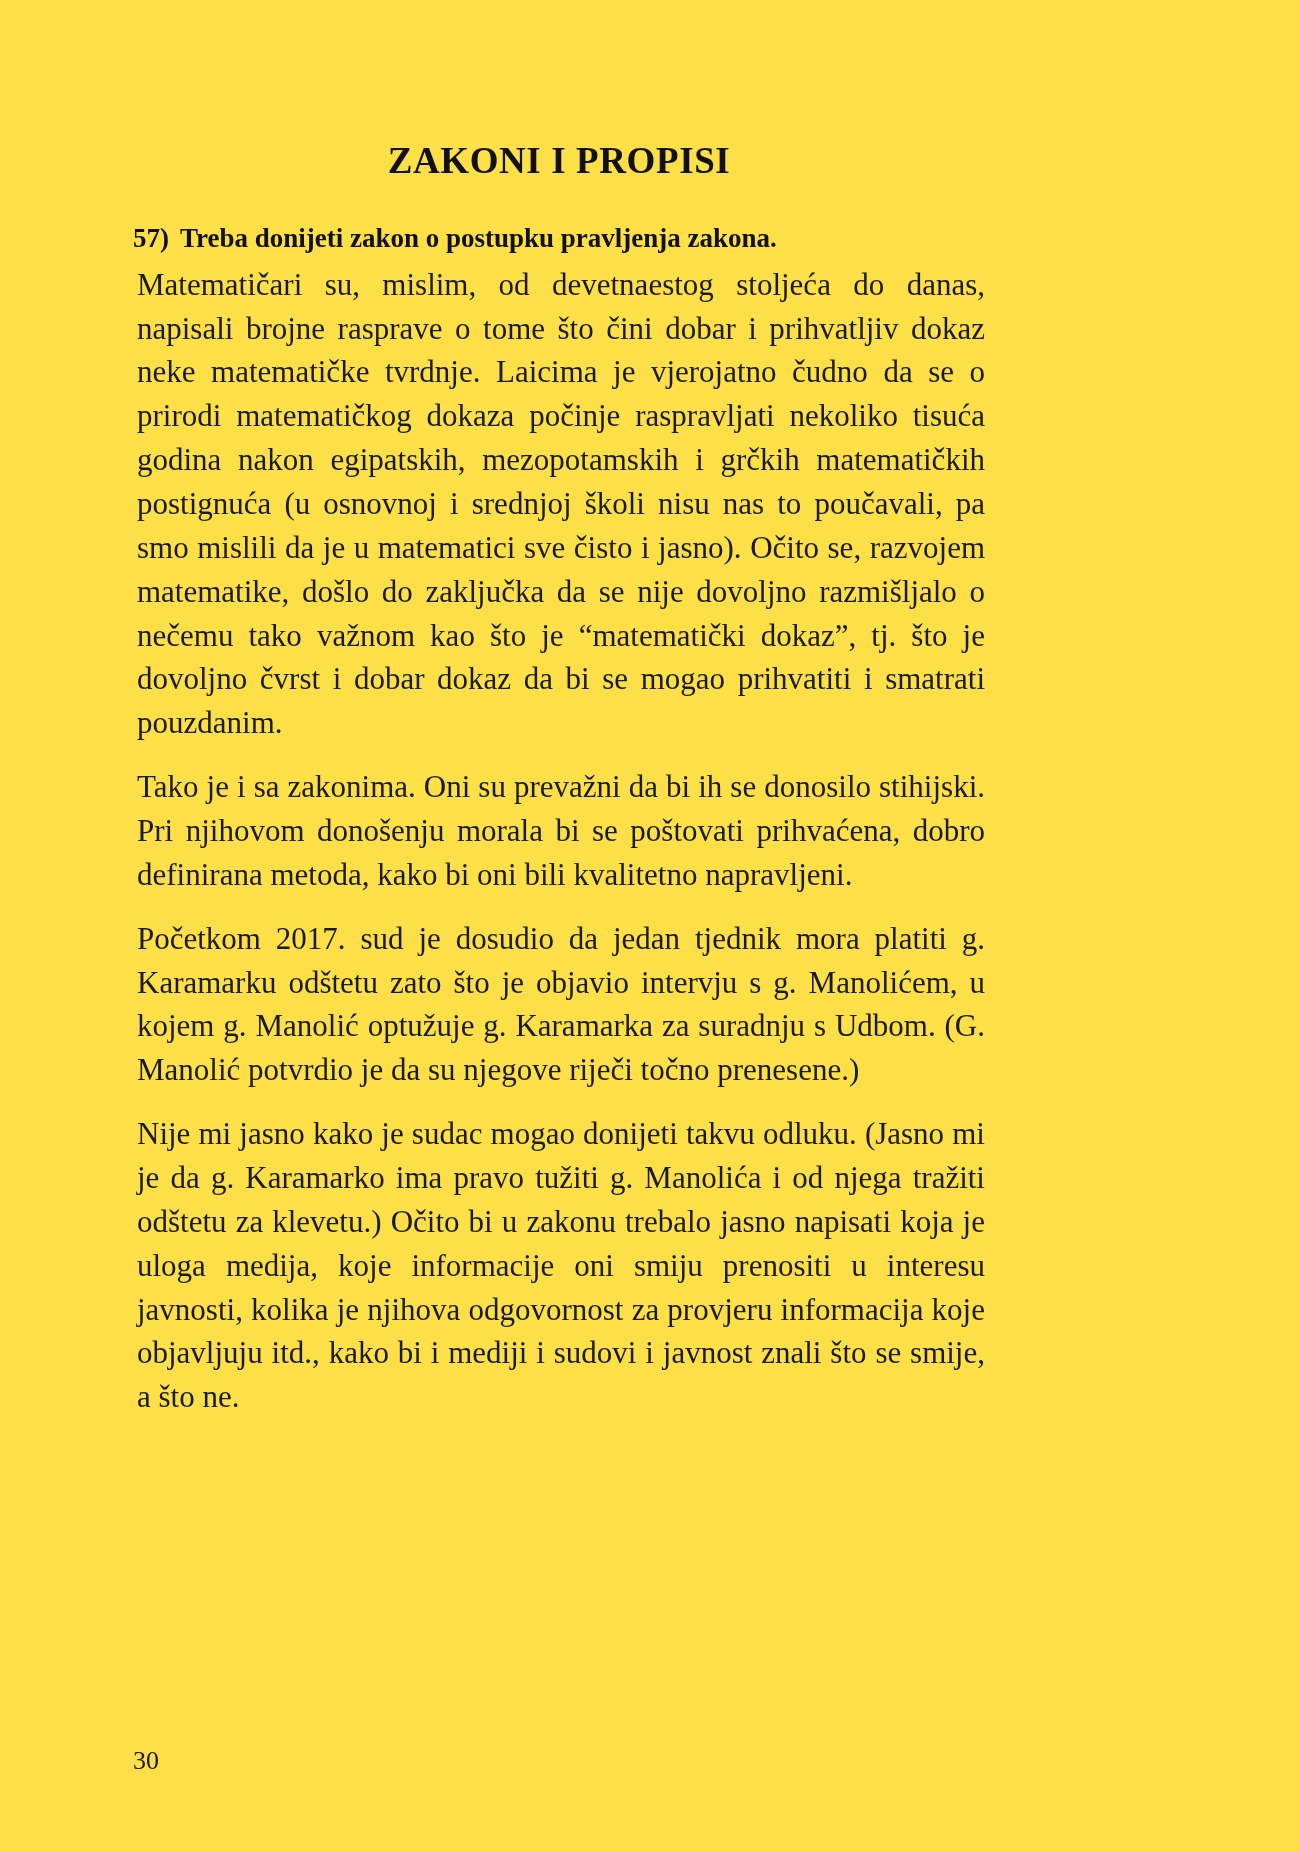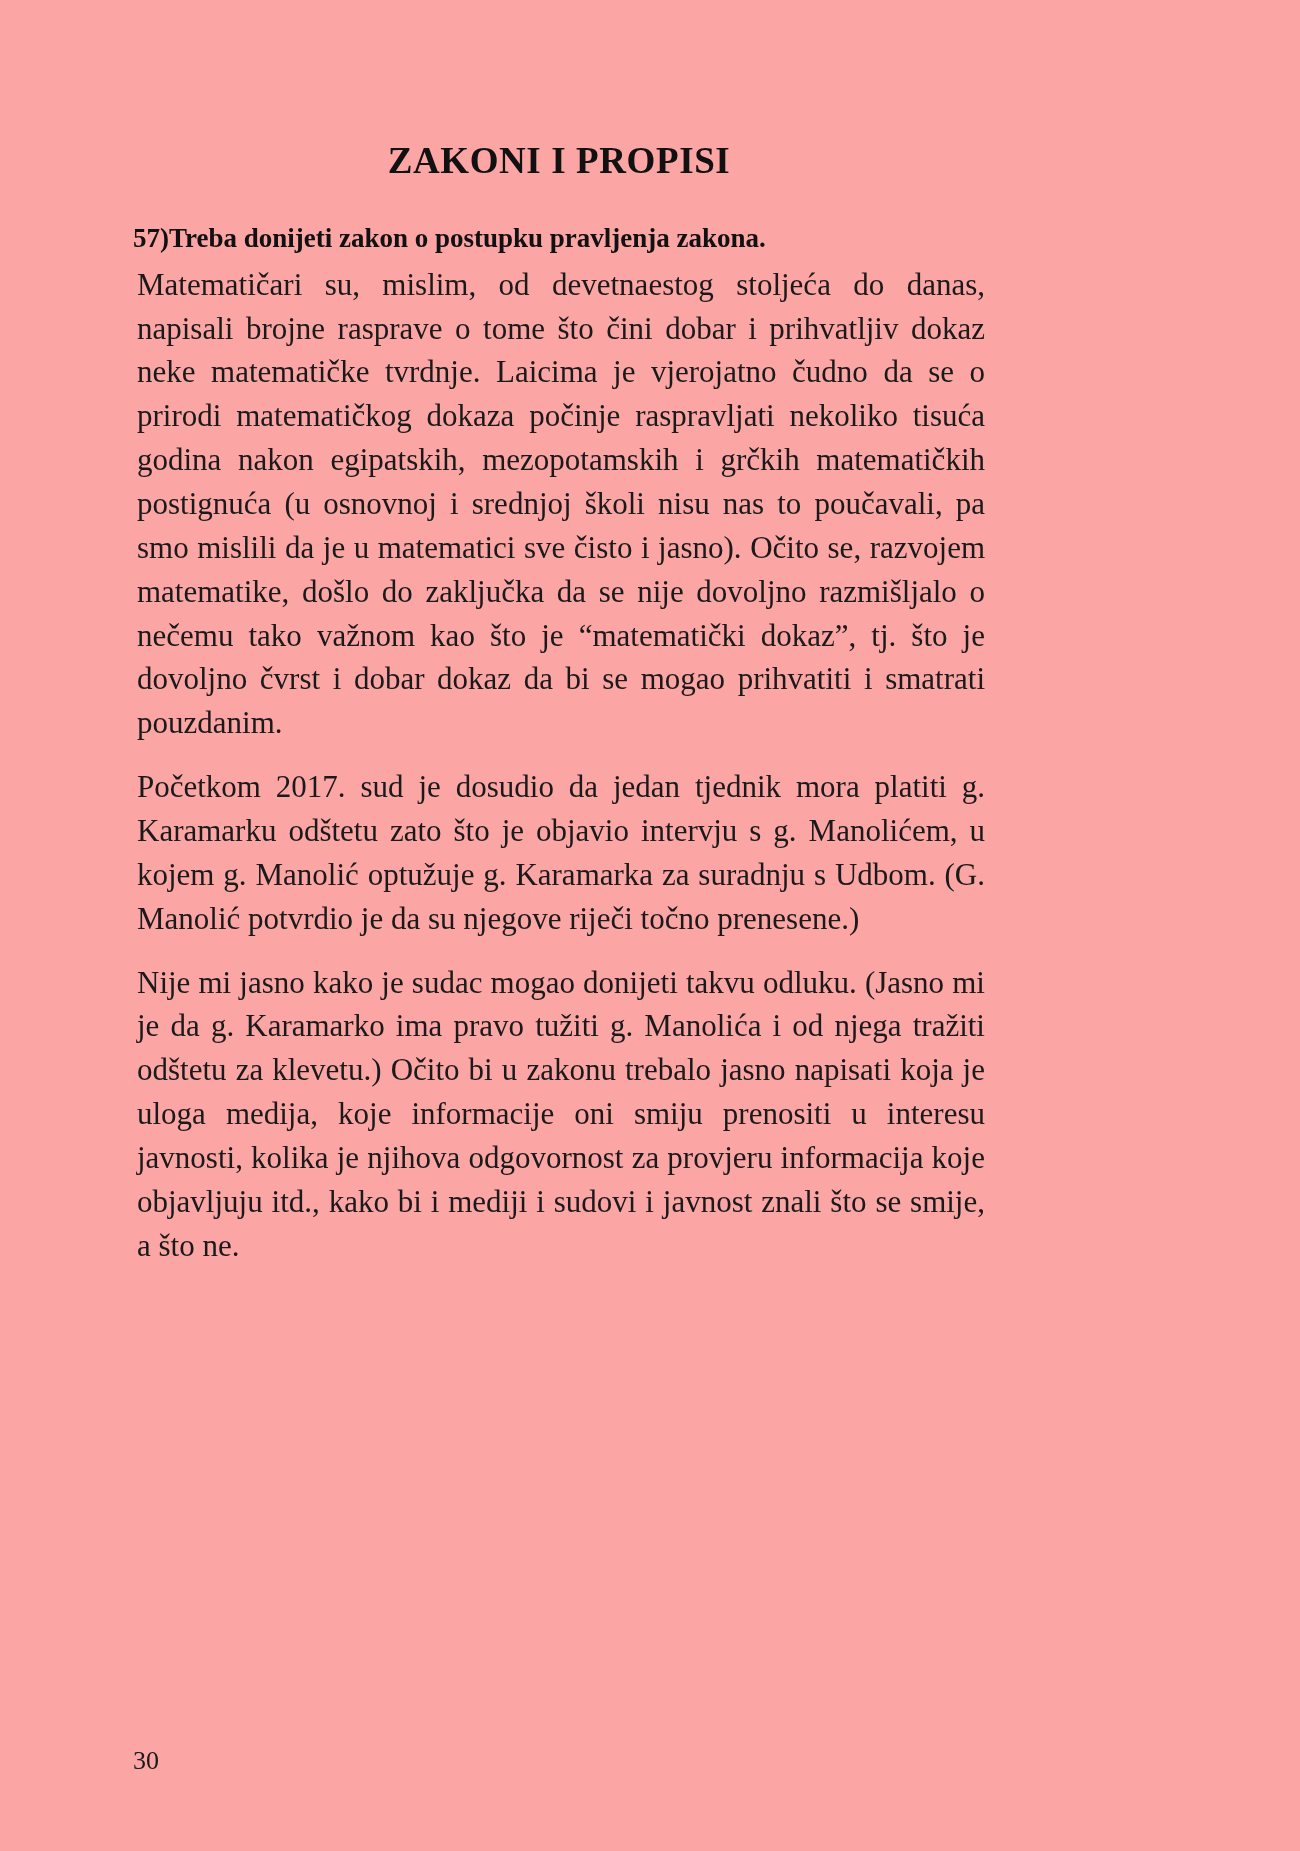--- a/index.html
+++ b/index.html
@@ -8,21 +8,21 @@
     background: #ffffff;
   }
   body {
     font-family: "Liberation Serif", "DejaVu Serif", serif;
     color: #1a1a1a;
   }
   .page {
     position: relative;
     width: 1300px;
     height: 1851px;
-    background: #fca5a5;
+    background: #fde047;
     box-sizing: border-box;
     overflow: hidden;
   }
   .content {
     position: absolute;
     left: 133px;
     top: 140px;
     width: 852px;
   }
   .page-title {
@@ -37,20 +37,21 @@
   .section-heading {
     font-size: 27px;
     font-weight: bold;
     margin: 0 0 7px 0;
     line-height: 1.30;
     color: #111111;
     text-indent: 0;
     display: block;
   }
   .section-heading .num {
+    margin-right: 11px;
   }
   .body-par {
     font-size: 31px;
     line-height: 1.415;
     text-align: justify;
     text-justify: inter-word;
     margin: 0 0 20px 4px;
     hyphens: manual;
     color: #1a1a1a;
   }
@@ -73,20 +74,21 @@
 
   <div class="content">
 
     <h1 class="page-title">ZAKONI I PROPISI</h1>
 
     <p class="section-heading">
       <span class="num">57)</span><span>Treba donijeti zakon o postupku pravljenja zakona.</span>
     </p>
 
     <p class="body-par">Matematičari su, mislim, od devetnaestog stoljeća do danas, napisali brojne rasprave o tome što čini dobar i prihvatljiv dokaz neke matematičke tvrdnje. Laicima je vjerojatno čudno da se o prirodi matematičkog dokaza počinje raspravljati nekoliko tisuća godina nakon egipatskih, mezopotamskih i grčkih matematičkih postignuća (u osnovnoj i srednjoj školi nisu nas to poučavali, pa smo mislili da je u matematici sve čisto i jasno). Očito se, razvojem matematike, došlo do zaključka da se nije dovoljno razmišljalo o nečemu tako važnom kao što je “matematički dokaz”, tj. što je dovoljno čvrst i dobar dokaz da bi se mogao prihvatiti i smatrati pouzdanim.</p>
+    <p class="body-par">Tako je i sa zakonima. Oni su prevažni da bi ih se donosilo stihijski. Pri njihovom donošenju morala bi se poštovati prihvaćena, dobro definirana metoda, kako bi oni bili kvalitetno napravljeni.</p>
 
 
     <p class="body-par">Početkom 2017. sud je dosudio da jedan tjednik mora platiti g. Karamarku odštetu zato što je objavio intervju s g. Manolićem, u kojem g. Manolić optužuje g. Karamarka za suradnju s Udbom. (G. Manolić potvrdio je da su njegove riječi točno prenesene.)</p>
     <p class="body-par">Nije mi jasno kako je sudac mogao donijeti takvu odluku. (Jasno mi je da g. Karamarko ima pravo tužiti g. Manolića i od njega tražiti odštetu za klevetu.) Očito bi u zakonu trebalo jasno napisati koja je uloga medija, koje informacije oni smiju prenositi u interesu javnosti, kolika je njihova odgovornost za provjeru informacija koje objavljuju itd., kako bi i mediji i sudovi i javnost znali što se smije, a što ne.</p>
 
   </div>
 
   <div class="folio">30</div>
 
 </div>

